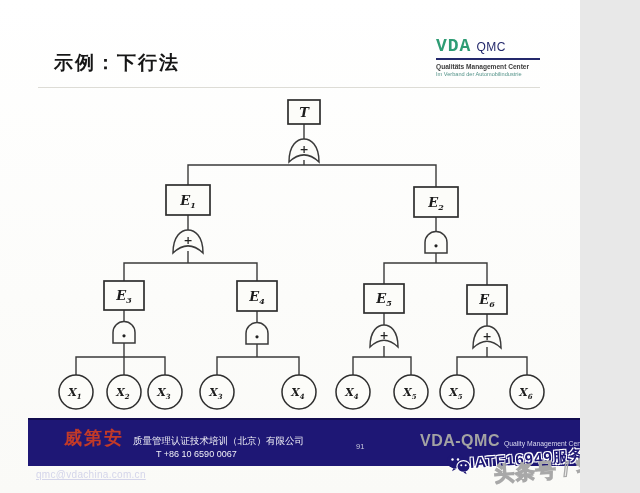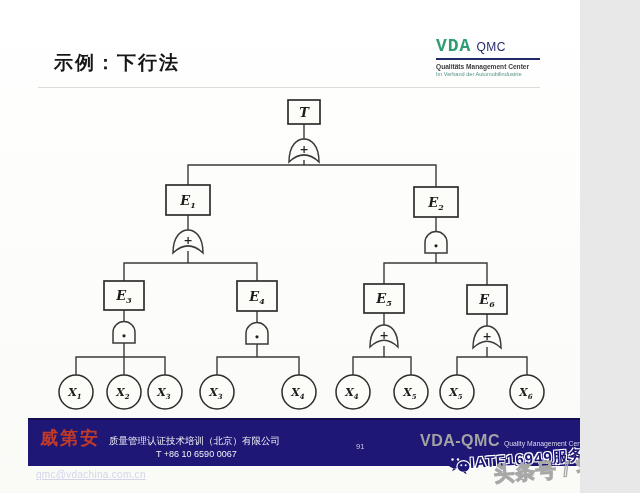--- a/index.html
+++ b/index.html
@@ -26,21 +26,21 @@
   .logo-sub1{margin-top:3px; font-size:6.6px; color:#3c3c3c; font-weight:700; white-space:nowrap;}
   .logo-sub2{margin-top:1px; font-size:5.6px; color:#55948a; white-space:nowrap;}
   
   #tree-svg{position:absolute; left:0; top:0; width:640px; height:493px;}
   
   .footer{
     position:absolute; left:28px; right:0; top:418px; height:46px;
     background:#1e1775; border-top:2px solid #120d4e;
   }
   .f-company{position:absolute; left:12px; top:6px; white-space:nowrap;}
-  .f-company-big{font-size:18px; font-weight:800; letter-spacing:2px;}
+  .f-company-big{font-size:18px; font-weight:800; letter-spacing:2px;margin-left:24px;}
   .f-company-rest{font-size:9.5px; color:#f2f2f8; margin-left:9px;}
   .f-email{
     position:absolute; left:8px; top:29px; font-size:10px;
     color:#d4d5ea; letter-spacing:0.3px;margin-top:20px;
   }
   .f-phone{position:absolute; left:128px; top:29px; font-size:9px; color:#f0f0f6;}
   .f-page{position:absolute; left:328px; top:22px; font-size:7.5px; color:#c9c9dd;}
   .f-brand{position:absolute; left:392px; top:12px; white-space:nowrap;}
   .f-brand-main{font-size:16px; font-weight:800; color:#a3a3a3; letter-spacing:0.5px;}
   .f-brand-sub{font-size:6.8px; color:#d9d9ef; margin-left:4px;}

